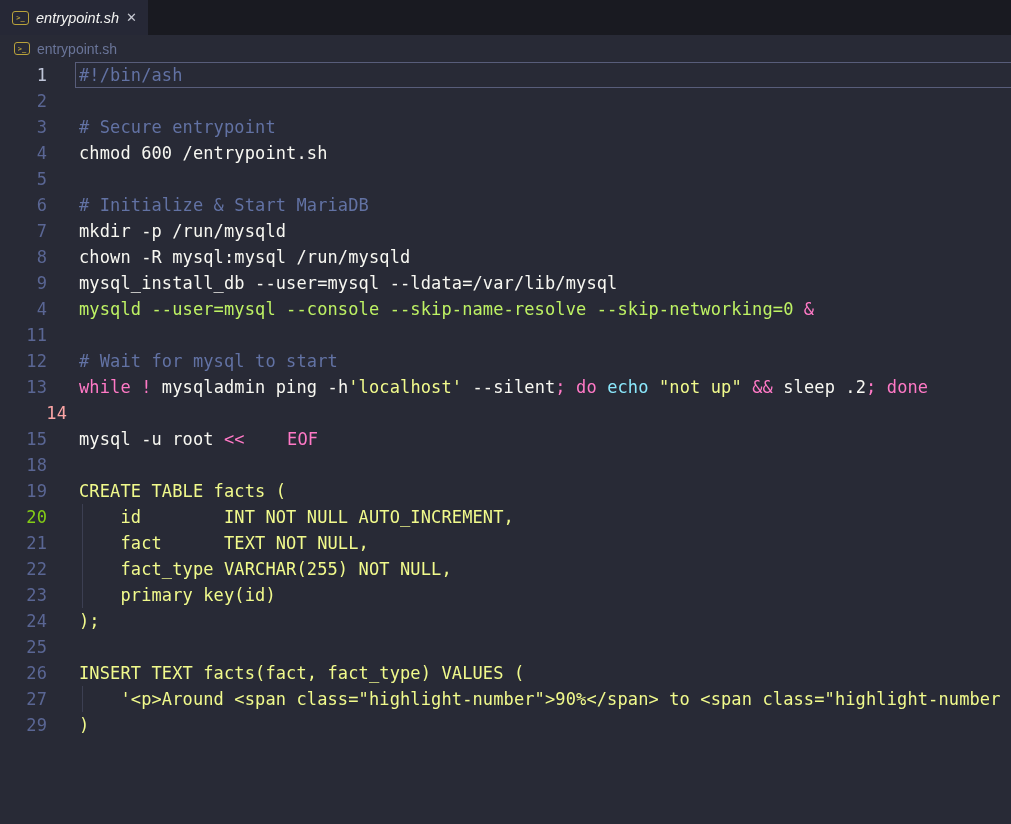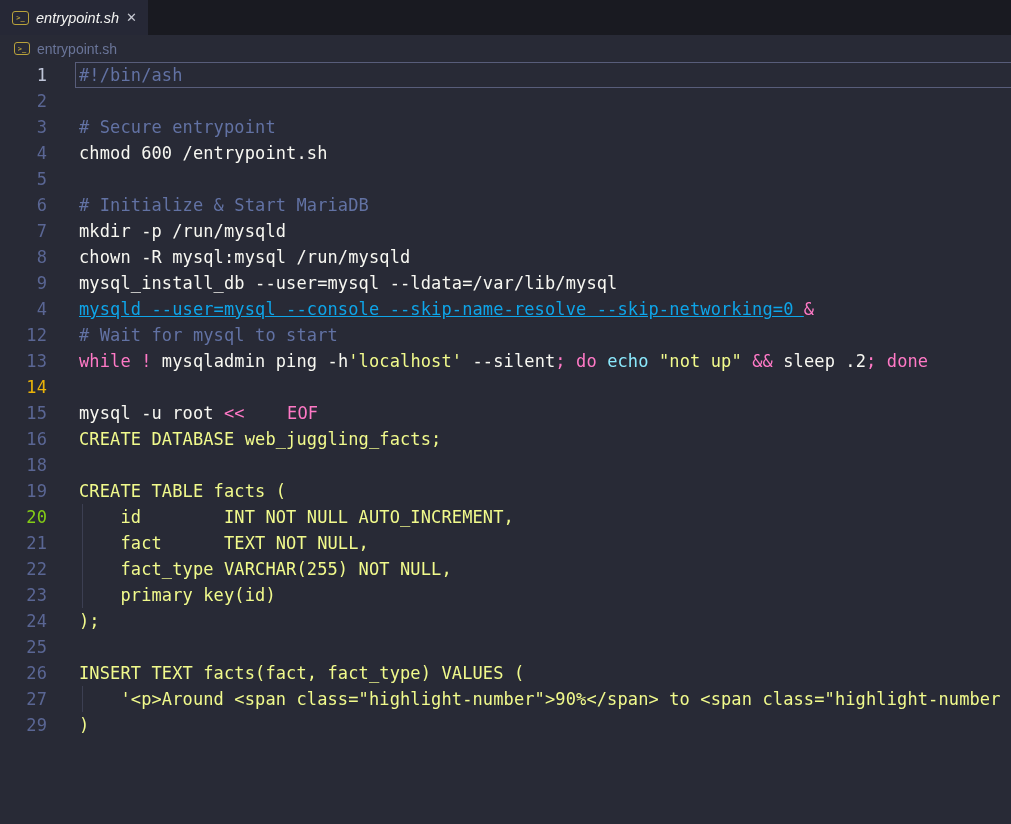--- a/index.html
+++ b/index.html
@@ -141,26 +141,26 @@
   <div class="editor" id="editor">
       <div class="line"><span class="num" style="color: rgb(191, 197, 216);">1</span><span class="code"><span style="color: rgb(98, 114, 164);">#!/bin/ash</span></span><span class="linebox" style="border-color: rgb(88, 93, 122);"></span></div>
       <div class="line"><span class="num" style="color: rgb(90, 102, 148);">2</span><span class="code"></span></div>
       <div class="line"><span class="num" style="color: rgb(90, 102, 148);">3</span><span class="code"><span style="color: rgb(98, 114, 164);"># Secure entrypoint</span></span></div>
       <div class="line"><span class="num" style="color: rgb(90, 102, 148);">4</span><span class="code"><span style="color: rgb(248, 248, 242);">chmod 600 /entrypoint.sh</span></span></div>
       <div class="line"><span class="num" style="color: rgb(90, 102, 148);">5</span><span class="code"></span></div>
       <div class="line"><span class="num" style="color: rgb(90, 102, 148);">6</span><span class="code"><span style="color: rgb(98, 114, 164);"># Initialize &amp; Start MariaDB</span></span></div>
       <div class="line"><span class="num" style="color: rgb(90, 102, 148);">7</span><span class="code"><span style="color: rgb(248, 248, 242);">mkdir -p /run/mysqld</span></span></div>
       <div class="line"><span class="num" style="color: rgb(90, 102, 148);">8</span><span class="code"><span style="color: rgb(248, 248, 242);">chown -R mysql:mysql /run/mysqld</span></span></div>
       <div class="line"><span class="num" style="color: rgb(90, 102, 148);">9</span><span class="code"><span style="color: rgb(248, 248, 242);">mysql_install_db --user=mysql --ldata=/var/lib/mysql</span></span></div>
-      <div class="line"><span class="num" style="color: rgb(90, 102, 148);">4</span><span class="code"><span style="color: #0ea5e9; text-decoration: underline;">mysqld --user=mysql --console --skip-name-resolve --skip-networking=0 </span><span style="color: rgb(255, 121, 198);">&amp;</span></span></div>
+      <div class="line"><span class="num" style="color: rgb(90, 102, 148);">4</span><span class="code"><span style="color: #bef264;">mysqld --user=mysql --console --skip-name-resolve --skip-networking=0 </span><span style="color: rgb(255, 121, 198);">&amp;</span></span></div>
+      <div class="line"><span class="num" style="color: rgb(90, 102, 148);">11</span><span class="code"></span></div>
       <div class="line"><span class="num" style="color: rgb(90, 102, 148);">12</span><span class="code"><span style="color: rgb(98, 114, 164);"># Wait for mysql to start</span></span></div>
       <div class="line"><span class="num" style="color: rgb(90, 102, 148);">13</span><span class="code"><span style="color: rgb(255, 121, 198);">while</span><span style="color: rgb(248, 248, 242);"> </span><span style="color: rgb(255, 121, 198);">!</span><span style="color: rgb(248, 248, 242);"> mysqladmin ping -h</span><span style="color: rgb(241, 250, 140);">'localhost'</span><span style="color: rgb(248, 248, 242);"> --silent</span><span style="color: rgb(255, 121, 198);">;</span><span style="color: rgb(248, 248, 242);"> </span><span style="color: rgb(255, 121, 198);">do</span><span style="color: rgb(248, 248, 242);"> </span><span style="color: rgb(139, 233, 253);">echo</span><span style="color: rgb(248, 248, 242);"> </span><span style="color: rgb(241, 250, 140);">"not up"</span><span style="color: rgb(248, 248, 242);"> </span><span style="color: rgb(255, 121, 198);">&amp;&amp;</span><span style="color: rgb(248, 248, 242);"> sleep .2</span><span style="color: rgb(255, 121, 198);">;</span><span style="color: rgb(248, 248, 242);"> </span><span style="color: rgb(255, 121, 198);">done</span></span></div>
-      <div class="line"><span class="num" style="color: #eab308;">14</span><span class="code"></span></div>
+      <div class="line"><span class="num" style="color: #fca5a5; margin-left: 20px;">14</span><span class="code"></span></div>
       <div class="line"><span class="num" style="color: rgb(90, 102, 148);">15</span><span class="code"><span style="color: rgb(248, 248, 242);">mysql -u root </span><span style="color: rgb(255, 121, 198);">&lt;&lt;</span><span style="color: rgb(248, 248, 242);"> </span><span style="color: rgb(255, 121, 198); margin-left: 32px;">EOF</span></span></div>
-      <div class="line"><span class="num" style="color: rgb(90, 102, 148);">16</span><span class="code"><span style="color: rgb(241, 250, 140);">CREATE DATABASE web_juggling_facts;</span></span></div>
       <div class="line"><span class="num" style="color: rgb(90, 102, 148);">18</span><span class="code"></span></div>
       <div class="line"><span class="num" style="color: rgb(90, 102, 148);">19</span><span class="code"><span style="color: rgb(241, 250, 140);">CREATE TABLE facts (</span></span></div>
       <div class="line"><span class="num" style="color: #84cc16;">20</span><span class="code"><span style="color: rgb(241, 250, 140);">    id        INT NOT NULL AUTO_INCREMENT,</span></span><span class="guide" style="background: rgb(60, 63, 82);"></span></div>
       <div class="line"><span class="num" style="color: rgb(90, 102, 148);">21</span><span class="code"><span style="color: rgb(241, 250, 140);">    fact      TEXT NOT NULL,</span></span><span class="guide" style="background: rgb(60, 63, 82);"></span></div>
       <div class="line"><span class="num" style="color: rgb(90, 102, 148);">22</span><span class="code"><span style="color: rgb(241, 250, 140);">    fact_type VARCHAR(255) NOT NULL,</span></span><span class="guide" style="background: rgb(60, 63, 82);"></span></div>
       <div class="line"><span class="num" style="color: rgb(90, 102, 148);">23</span><span class="code"><span style="color: rgb(241, 250, 140);">    primary key(id)</span></span><span class="guide" style="background: rgb(60, 63, 82);"></span></div>
       <div class="line"><span class="num" style="color: rgb(90, 102, 148);">24</span><span class="code"><span style="color: rgb(241, 250, 140);">);</span></span></div>
       <div class="line"><span class="num" style="color: rgb(90, 102, 148);">25</span><span class="code"></span></div>
       <div class="line"><span class="num" style="color: rgb(90, 102, 148);">26</span><span class="code"><span style="color: rgb(241, 250, 140);">INSERT TEXT facts(fact, fact_type) VALUES (</span></span></div>
       <div class="line"><span class="num" style="color: rgb(90, 102, 148);">27</span><span class="code"><span style="color: rgb(241, 250, 140);">    '&lt;p&gt;Around &lt;span class="highlight-number"&gt;90%&lt;/span&gt; to &lt;span class="highlight-number</span></span><span class="guide" style="background: rgb(60, 63, 82);"></span></div>

